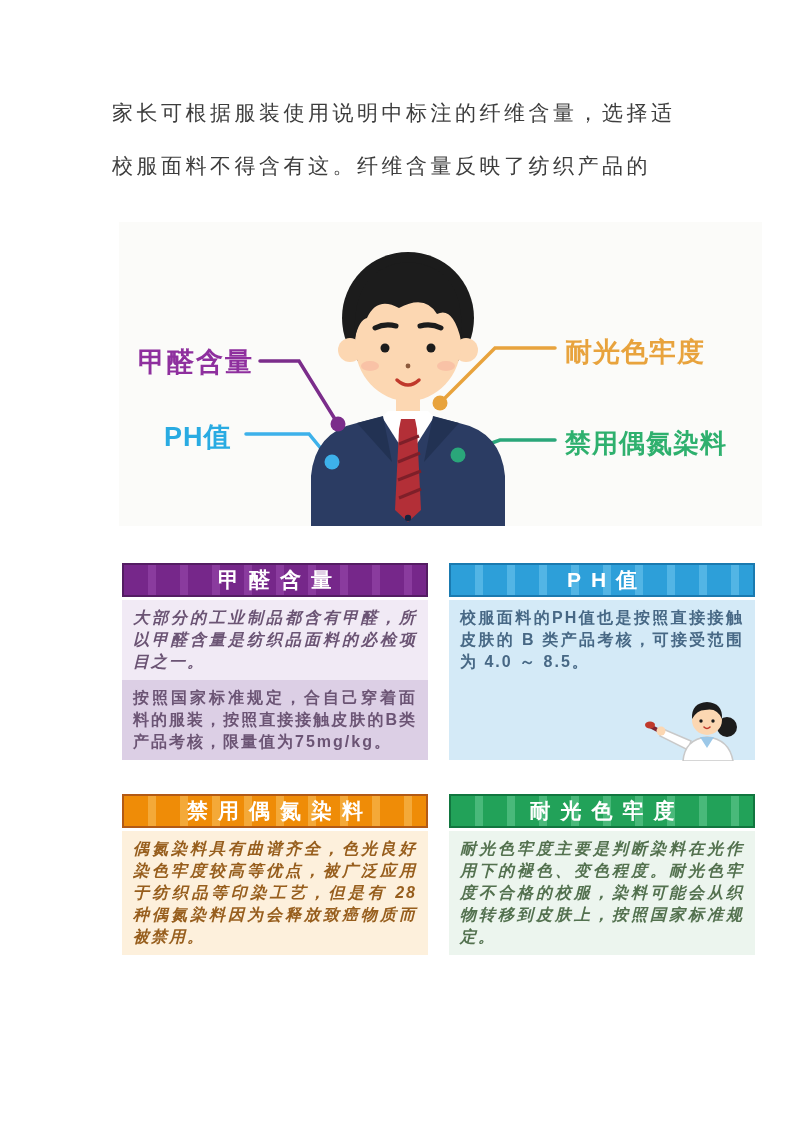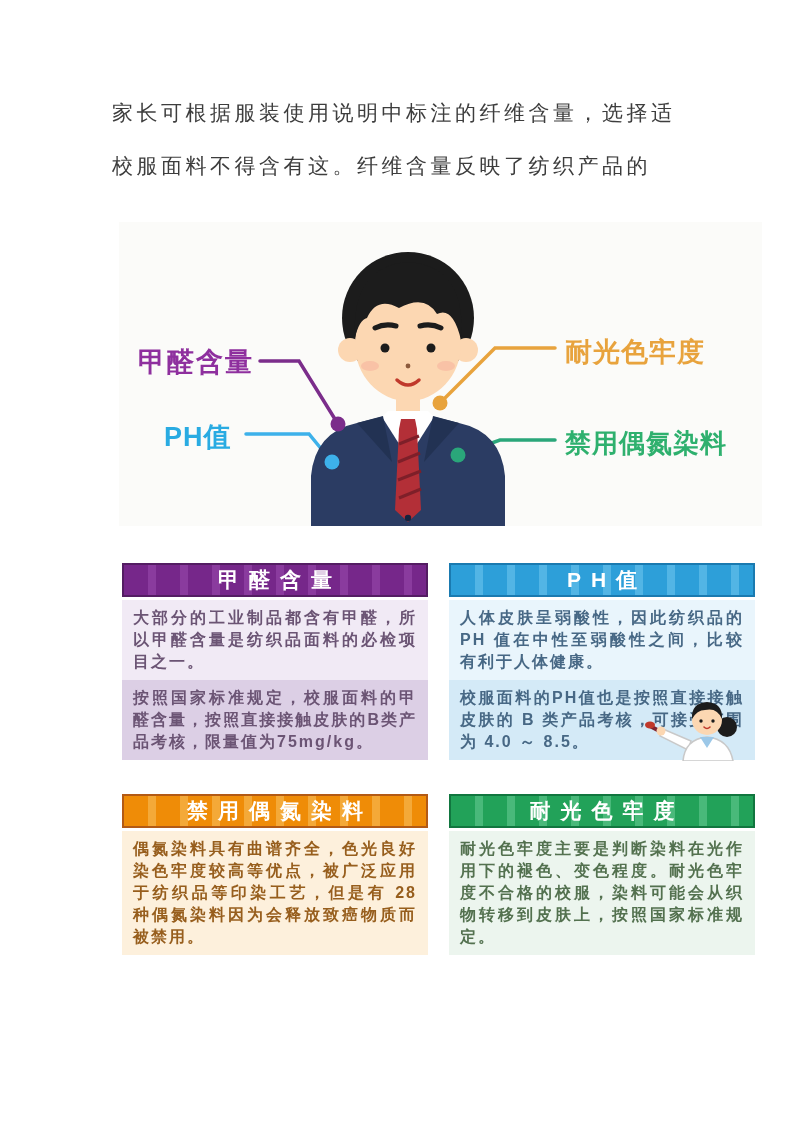--- a/index.html
+++ b/index.html
@@ -26,21 +26,21 @@
   .card.row2{min-height:205px;}
   .card-header{
     height:30px;flex:0 0 auto;
     background:repeating-linear-gradient(90deg,var(--header-bg) 0 24px,var(--header-stripe) 24px 32px);
     border:2px solid var(--header-border);
     display:flex;align-items:center;justify-content:center;
     color:#ffffff;font-weight:bold;font-size:21px;letter-spacing:10px;text-indent:10px;
   }
   .card-body{flex:1;display:flex;flex-direction:column;margin-top:3px;}
   .card-para{font-size:16px;font-weight:bold;line-height:22px;letter-spacing:2px;color:var(--text-color);padding:7px 11px;text-align:justify;}
-  .para-1{background:var(--p1-bg);flex:0 0 auto;}
+  .para-1{background:var(--p1-bg);flex:0 0 auto;font-style:italic;}
   .para-2{background:var(--p2-bg);flex:1;}
 
   
   .doctor{position:absolute;left:645px;top:695px;z-index:5;}
 </style>
 </head>
 <body>
 
 <div class="page">
 
@@ -114,28 +114,27 @@
     <div class="diagram-label lbl-2" style="color: rgb(232, 163, 61);">耐光色牢度</div>
     <div class="diagram-label lbl-3" style="color: rgb(46, 176, 110);">禁用偶氮染料</div>
   </div>
 
   <div class="cards">
 
     <div class="card row1" style="--header-bg: #76278a; --header-stripe: #8a3b9e; --header-border: #541d63; --p1-bg: #f1eaf5; --p2-bg: #dccfe5; --text-color: #6b5474;">
       <div class="card-header">甲醛含量</div>
       <div class="card-body">
         <div class="card-para para-1">大部分的工业制品都含有甲醛，所以甲醛含量是纺织品面料的必检项目之一。</div>
-        <div class="card-para para-2">按照国家标准规定，校服面料的甲醛含量，按照直接接触皮肤的B类产品考核，限量值为75mg/kg。</div>
+        <div class="card-para para-2">按照国家标准规定，合自己穿着面料的服装，按照直接接触皮肤的B类产品考核，限量值为75mg/kg。</div>
       </div>
     </div>
 
     <div class="card row1" style="--header-bg: #2d9fd9; --header-stripe: #52b5e5; --header-border: #1a7ab0; --p1-bg: #e9f5fc; --p2-bg: #d4eaf7; --text-color: #476885;">
       <div class="card-header">PH值</div>
       <div class="card-body">
-        <div class="card-para para-1">人体皮肤呈弱酸性，因此纺织品的 PH 值在中性至弱酸性之间，比较有利于人体健康。</div>
         <div class="card-para para-2">校服面料的PH值也是按照直接接触皮肤的 B 类产品考核，可接受范围为 4.0 ～ 8.5。</div>
       </div>
     </div>
 
     <div class="card row2" style="--header-bg: #ef8c07; --header-stripe: #f4a938; --header-border: #b35a14; --p1-bg: #fdf0dc; --p2-bg: #f9dfc0; --text-color: #975e1d;">
       <div class="card-header">禁用偶氮染料</div>
       <div class="card-body">
         <div class="card-para para-1">偶氮染料具有曲谱齐全，色光良好染色牢度较高等优点，被广泛应用于纺织品等印染工艺，但是有 28 种偶氮染料因为会释放致癌物质而被禁用。</div>
       </div>
     </div>

